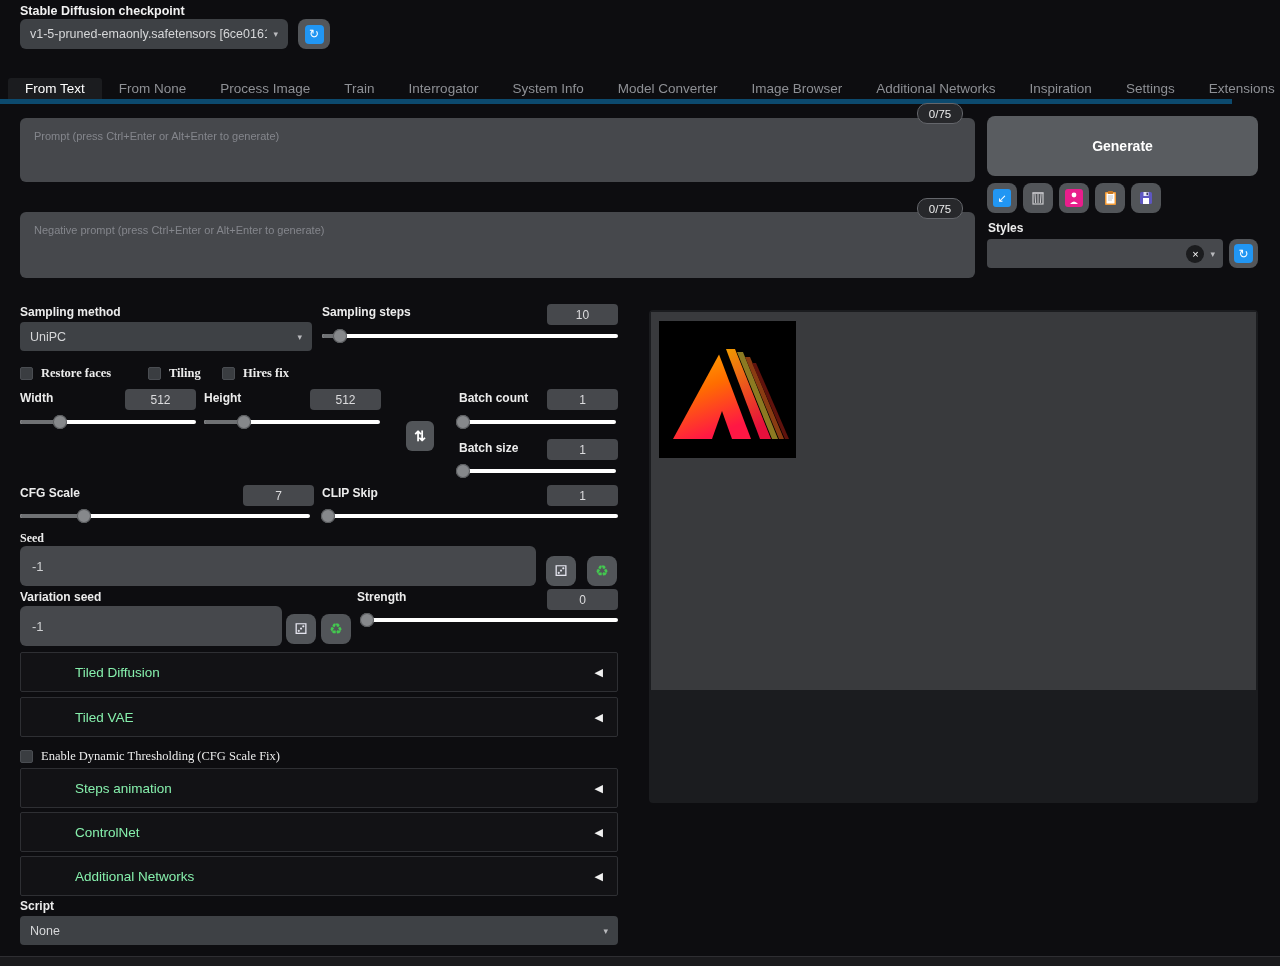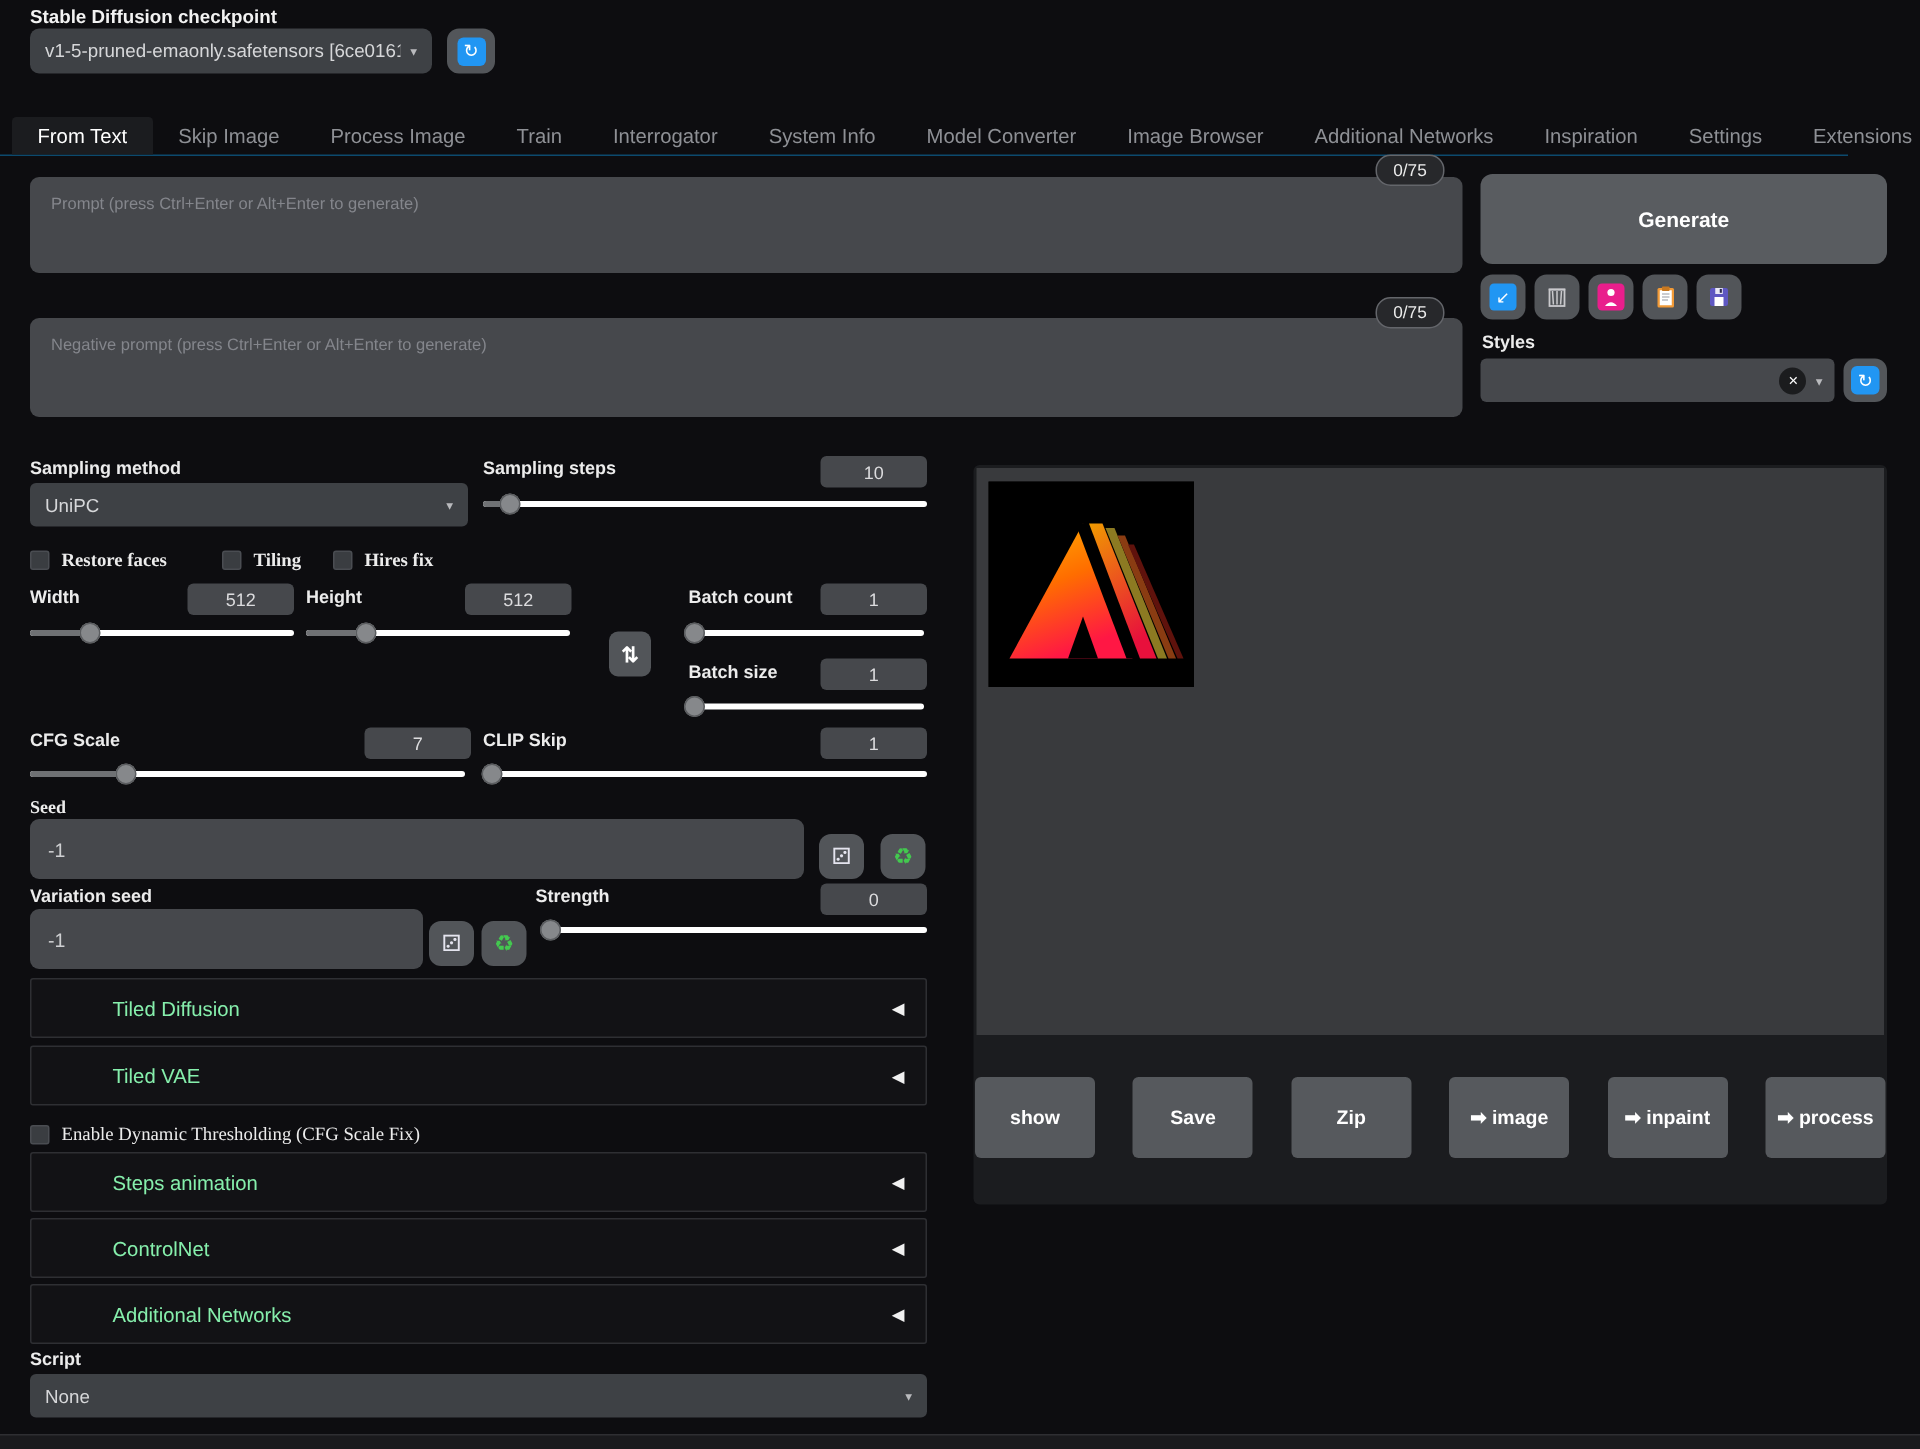--- a/index.html
+++ b/index.html
@@ -13,21 +13,21 @@
     display:flex; align-items:center; padding:0 10px; font-size:12.5px; color:#d6d7d9; cursor:pointer; }
   .ckpt-select .val { flex:1; white-space:nowrap; overflow:hidden; }
   .caret { color:#b9babd; font-size:9px; margin-left:6px; }
   .icon-btn { position:absolute; width:32px; height:30px; background:#53565a; border-radius:8px;
     display:flex; align-items:center; justify-content:center; cursor:pointer; }
   .refresh-core { width:19px; height:19px; background:#2196f3; border-radius:4px; color:#fff; font-size:12px;
     display:flex; align-items:center; justify-content:center; }
 
   
   .tabs { position:absolute; left:0; top:78px; width:1232px; height:26px; display:flex; align-items:stretch;
-    border-bottom:1px solid #0c4a6e; padding-left:8px; }
+    border-bottom:5px solid #0c4a6e; padding-left:8px; }
   .tab { padding:0 17px; display:flex; align-items:center; font-size:13.5px; color:#8e9095; cursor:pointer; white-space:nowrap; }
   .tab.active { background:#1b1c1f; color:#ffffff; border-radius:3px 3px 0 0; }
 
   
   textarea.prompt { position:absolute; left:20px; width:955px; background:#46484c; border:none; border-radius:6px;
     resize:none; padding:12px 14px; font-family:"Liberation Sans",sans-serif; font-size:11px; color:#e6e6e6; }
   textarea.prompt::placeholder { color:#84868c; }
   .token-badge { position:absolute; width:46px; height:21px; background:#27282b; border:1px solid #64666b;
     border-radius:10px; font-size:11.5px; color:#ececec; display:flex; align-items:center; justify-content:center; }
 
@@ -90,21 +90,21 @@
   <div class="ckpt-select">
     <span class="val">v1-5-pruned-emaonly.safetensors [6ce01616</span>
     <span class="caret">▾</span>
   </div>
   <div class="icon-btn" style="left:298px; top:19px;">
     <span class="refresh-core">↻</span>
   </div>
 
   <div class="tabs">
     <div class="tab active">From Text</div>
-    <div class="tab">Skip Image</div>
+    <div class="tab">From None</div>
     <div class="tab">Process Image</div>
     <div class="tab">Train</div>
     <div class="tab">Interrogator</div>
     <div class="tab">System Info</div>
     <div class="tab">Model Converter</div>
     <div class="tab">Image Browser</div>
     <div class="tab">Additional Networks</div>
     <div class="tab">Inspiration</div>
     <div class="tab">Settings</div>
     <div class="tab">Extensions</div>
@@ -319,24 +319,16 @@
           <polygon points="63,28 14,118 96,118" fill="url(#gA)"></polygon>
           <polygon points="53,118 63,90 73,118" fill="#000"></polygon>
           <polygon points="58,28 67,28 101,118 92,118" fill="#000"></polygon>
           <polygon points="67,28 76,28 112,118 101,118" fill="url(#gB)"></polygon>
           <polygon points="78,31 84,31 119,118 113,118" fill="#8c7a22"></polygon>
           <polygon points="86,36 91,36 125,118 120,118" fill="#8a3c12"></polygon>
           <polygon points="93,42 97,42 130,118 126,118" fill="#5f120c"></polygon>
         </svg>
       </div>
     </div>
-    <div class="out-btn-row">
-      <button class="out-btn">show</button>
-      <button class="out-btn">Save</button>
-      <button class="out-btn">Zip</button>
-      <button class="out-btn">➡ image</button>
-      <button class="out-btn">➡ inpaint</button>
-      <button class="out-btn">➡ process</button>
-    </div>
   </div>
 
   <div class="bottom-strip"></div>
 </div>
 
 </body></html>

